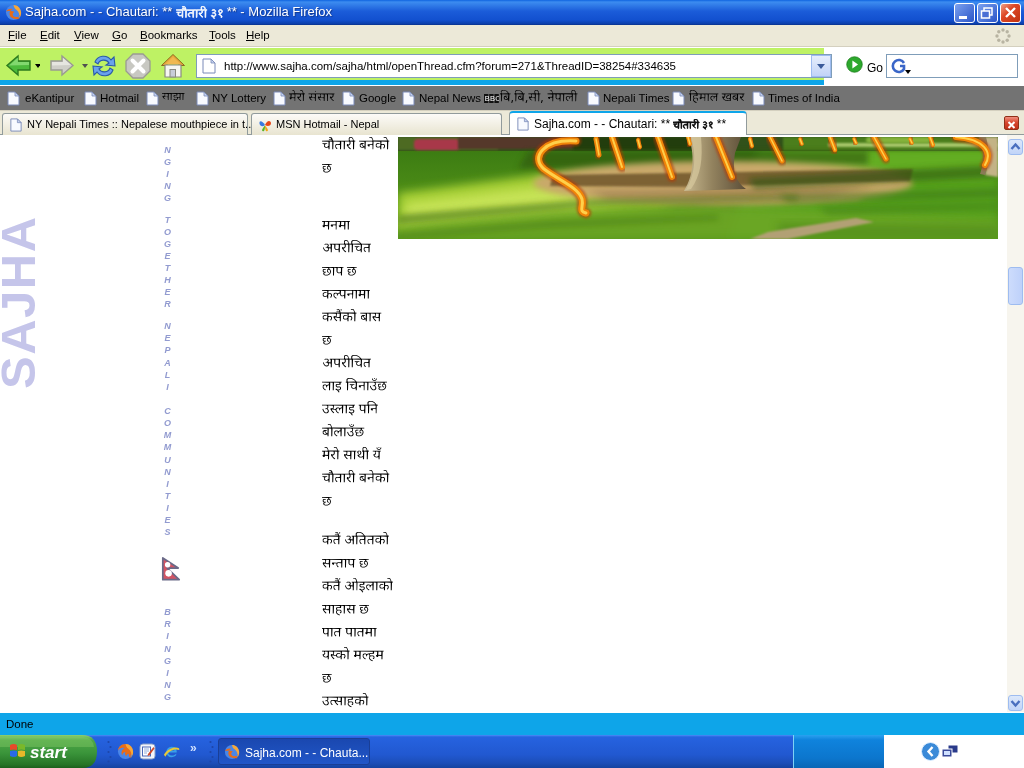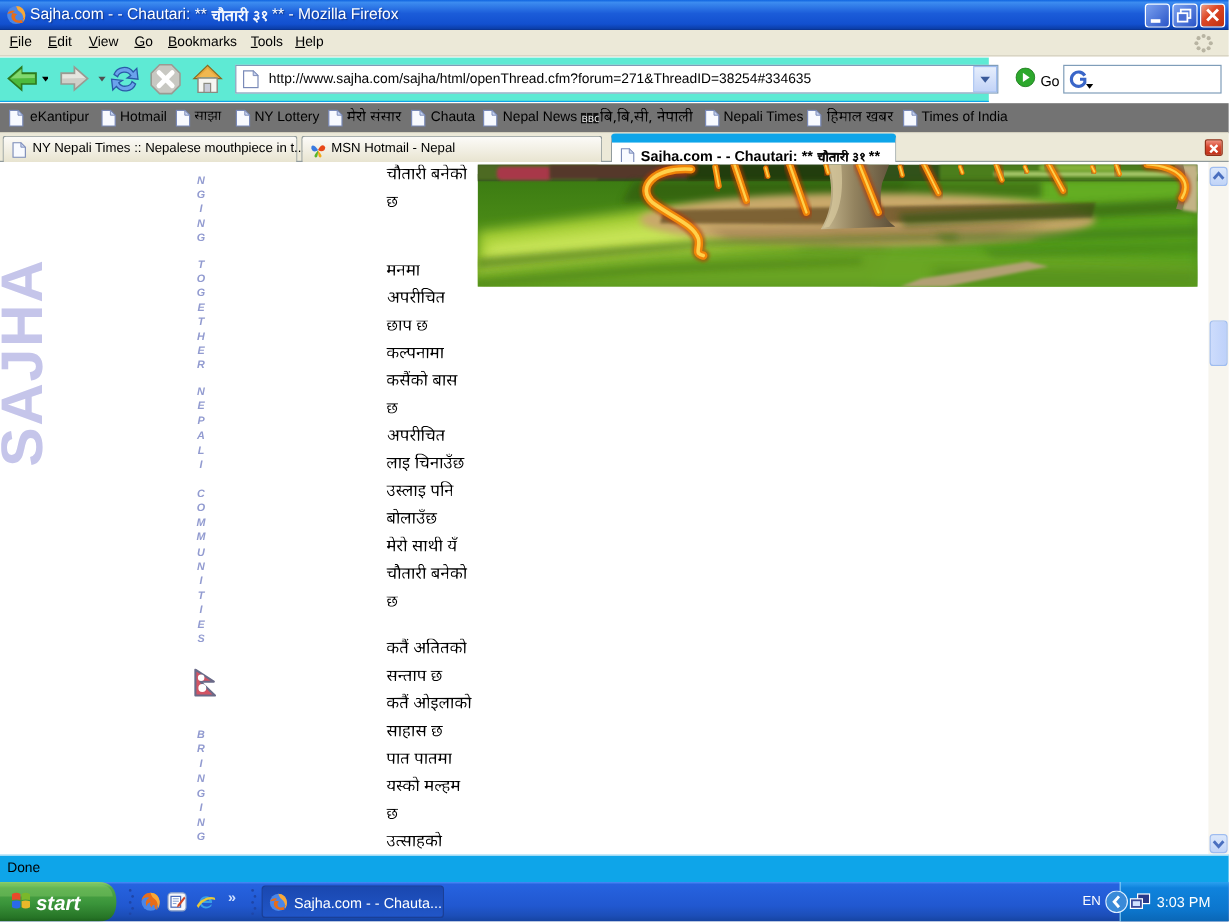--- a/index.html
+++ b/index.html
@@ -5,39 +5,39 @@
 body{font-family:"Liberation Sans",sans-serif;position:relative;background:#fff}
 .abs{position:absolute}
 
 #title{left:0;top:0;width:1024px;height:25px;background:linear-gradient(180deg,#0f64e0 0%,#3c8cf0 8%,#1b5cd9 45%,#1250cf 80%,#0b3ea8 96%,#092f86 100%)}
 #title .txt{position:absolute;left:25px;top:4px;color:#fff;font-weight:normal;font-size:13px;text-shadow:1px 1px 1px #13388c;white-space:nowrap}
 .winbtn{position:absolute;top:3px;width:21px;height:20px;border-radius:3px;border:1px solid #fff}
 
 #menubar{left:0;top:25px;width:1024px;height:22px;background:#ece9d8;border-bottom:1px solid #d4d0bf}
 #menubar .m{position:absolute;top:4px;font-size:11.5px;color:#000}
 
-#nav{left:0;top:48px;width:824px;height:37px;background:#5eead4;border-bottom:1px solid #0ea5e9}
+#nav{left:0;top:48px;width:824px;height:37px;background:#bef264;border-bottom:5px solid #0ea5e9}
 
 #bm{left:0;top:86px;width:1024px;height:25px;background:#737373;border-bottom:1px solid #d4d0bf}
 .bmi{position:absolute;top:6px;font-size:11.5px;color:#000;white-space:nowrap}
 
 #tabs{left:0;top:111px;width:1024px;height:24px;background:#ece9d8;border-bottom:1px solid #919b9c}
 .tab{position:absolute;top:2px;height:22px;background:linear-gradient(#fcfbf8,#e8e4d0);border:1px solid #919b9c;border-bottom:none;border-radius:3px 3px 0 0;font-size:11px;color:#000}
-.tab.active{background:#fff;top:0;height:24px;font-weight:bold;font-size:12px;border-top:8px solid #0ea5e9;border-radius:4px 4px 0 0}
+.tab.active{background:#fff;top:0;height:24px;font-weight:normal;font-size:12px;border-top:2px solid #0ea5e9;border-radius:4px 4px 0 0}
 .ticon{position:absolute;left:6px;top:4px;width:14px;height:14px}
 
 #content{left:0;top:135px;width:1007px;height:577px;background:#fff;overflow:hidden}
 
 #sb{left:1007px;top:135px;width:17px;height:577px;background:#f7f5ee}
 .sbtn{position:absolute;left:1px;width:15px;height:16px;background:linear-gradient(#dce8fb,#c1d4f8);border:1px solid #9ebcf0;border-radius:3px}
 #sthumb{position:absolute;left:1px;top:132px;width:15px;height:38px;background:linear-gradient(90deg,#cddcfc,#bed1fa);border:1px solid #9ebcf0;border-radius:3px}
 
 #status{left:0;top:712px;width:1024px;height:23px;background:#0ea5e9;border-top:1px solid #fff;font-size:12px}
 
-#task{left:0;top:735px;width:1024px;height:33px;background:linear-gradient(180deg,#4b8df8 0%,#2663e0 6%,#2158d0 60%,#1c4eb8 85%,#15439f 100%)}
+#task{left:0;top:735px;width:884px;height:33px;background:linear-gradient(180deg,#4b8df8 0%,#2663e0 6%,#2158d0 60%,#1c4eb8 85%,#15439f 100%)}
 #tray{position:absolute;right:0;top:0;width:91px;height:33px;background:linear-gradient(180deg,#2aa1f0 0%,#0f83dd 15%,#0c76cd 70%,#0a66b5 100%);border-left:1px solid #7fd2f5}
 </style></head><body>
 <div class="abs" id="title">
     <svg class="abs" style="left:5px;top:4px" width="17" height="17" viewBox="0 0 18 18">
 <circle cx="9" cy="9" r="8" fill="#4a86e8"></circle>
 <path d="M9 1 C13 1 16.5 4 17 8.5 C17.3 11 16.5 13.5 15 15.5 C16 12 15 8 12 6 C10 4.5 9.5 3 9 1Z" fill="#f8a838"></path>
 <path d="M1 8 C3 5 6 4.5 8 5.5 C5 7 4 10 5.5 13 C7 15.5 11 16.5 15 16 C13.5 14 14.5 12 16.5 11 C15 14 11 14.5 9 13 C7.5 11.5 8 9 10 8.5 C8.5 7.5 5 7 1 8Z" fill="#e86c18"></path>
     </svg>
     <div class="txt">Sajha.com - - Chautari: ** <svg style="vertical-align:-3px" width="47.0" height="13.2" viewBox="0 0 188 53">
         <path d="M176,14 172,16 171,18 171,25 176,29 172,32 171,34 173,36 176,37 181,41 180,46 184,46 185,43 184,40 180,36 176,34 185,26 186,24 186,19 185,17 183,15 180,14ZM176,17 180,17 183,20 183,22 181,26 178,27 175,25 173,21 174,19ZM147,14 144,18 153,17 156,20 156,22 154,25 152,26 149,26 148,27 146,27 146,29 153,29 156,32 157,35 156,37 154,39 152,40 149,40 147,37 144,36 142,37 141,39 143,42 148,44 148,45 150,47 151,50 153,51 155,50 153,46 151,44 153,42 156,42 159,39 160,37 160,33 158,29 156,27 159,23 159,19 158,17 156,15 153,14ZM0,15 0,17 24,18 24,33 20,37 17,38 15,38 13,37 11,35 10,33 10,31 12,28 17,26 19,26 19,24 2,24 2,26 9,28 7,31 7,35 8,37 10,39 12,40 20,40 23,38 24,46 27,46 27,19 29,17 33,18 36,17 38,19 38,46 41,46 42,17 46,18 67,18 66,26 56,26 51,28 49,30 48,33 48,35 49,36 49,39 51,42 57,44 52,38 52,32 54,30 56,29 67,30 67,46 70,46 71,17 79,17 81,19 81,46 84,46 85,17 101,17 103,19 103,25 99,29 97,27 92,28 92,30 94,34 97,38 105,46 108,44 98,34 106,27 107,17 111,18 114,17 116,19 116,46 119,46 120,17 124,17 124,15 120,15 118,13 117,8 115,4 113,2 108,0 106,0 103,1 100,4 100,15 42,15 40,13 38,7 36,3 33,1 25,1 26,4 32,3 35,6 36,8 34,9 32,7 24,8 25,10 33,10 37,14ZM106,3 109,3 114,8 115,11 114,15 111,14 106,15 104,13 103,11 103,6Z" fill="#fff" stroke="#fff" stroke-width="3" fill-rule="evenodd"></path>
@@ -138,21 +138,21 @@
     </svg>
     <div class="bmi" style="left:212px">NY Lottery</div>
     <svg class="abs" style="left:273px;top:5px" width="13" height="15" viewBox="0 0 13 15">
       <path d="M1 1 L8 1 L12 5 L12 14 L1 14Z" fill="#f8faff" stroke="#7a8ab8"></path>
       <path d="M8 1 L8 5 L12 5Z" fill="#c8d4f0" stroke="#7a8ab8" stroke-width="0.8"></path>
     </svg>
     <svg class="abs" style="left:342px;top:5px" width="13" height="15" viewBox="0 0 13 15">
       <path d="M1 1 L8 1 L12 5 L12 14 L1 14Z" fill="#f8faff" stroke="#7a8ab8"></path>
       <path d="M8 1 L8 5 L12 5Z" fill="#c8d4f0" stroke="#7a8ab8" stroke-width="0.8"></path>
     </svg>
-    <div class="bmi" style="left:359px">Chauta</div>
+    <div class="bmi" style="left:359px">Google</div>
     <svg class="abs" style="left:402px;top:5px" width="13" height="15" viewBox="0 0 13 15">
       <path d="M1 1 L8 1 L12 5 L12 14 L1 14Z" fill="#f8faff" stroke="#7a8ab8"></path>
       <path d="M8 1 L8 5 L12 5Z" fill="#c8d4f0" stroke="#7a8ab8" stroke-width="0.8"></path>
     </svg>
     <div class="bmi" style="left:419px">Nepal News</div>
     <svg class="abs" style="left:587px;top:5px" width="13" height="15" viewBox="0 0 13 15">
       <path d="M1 1 L8 1 L12 5 L12 14 L1 14Z" fill="#f8faff" stroke="#7a8ab8"></path>
       <path d="M8 1 L8 5 L12 5Z" fill="#c8d4f0" stroke="#7a8ab8" stroke-width="0.8"></path>
     </svg>
     <div class="bmi" style="left:603px">Nepali Times</div>

